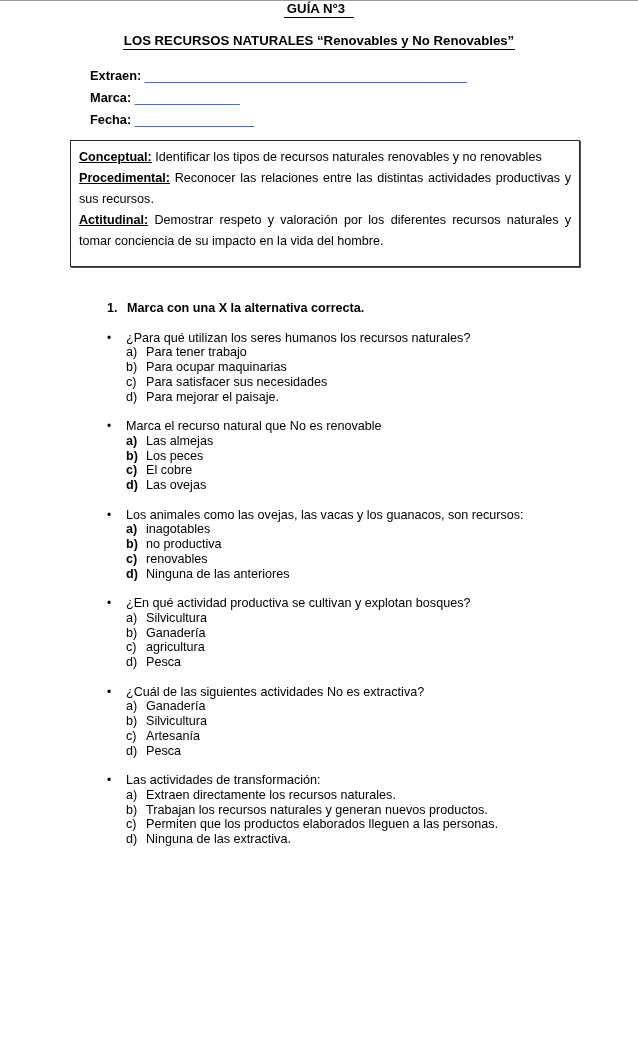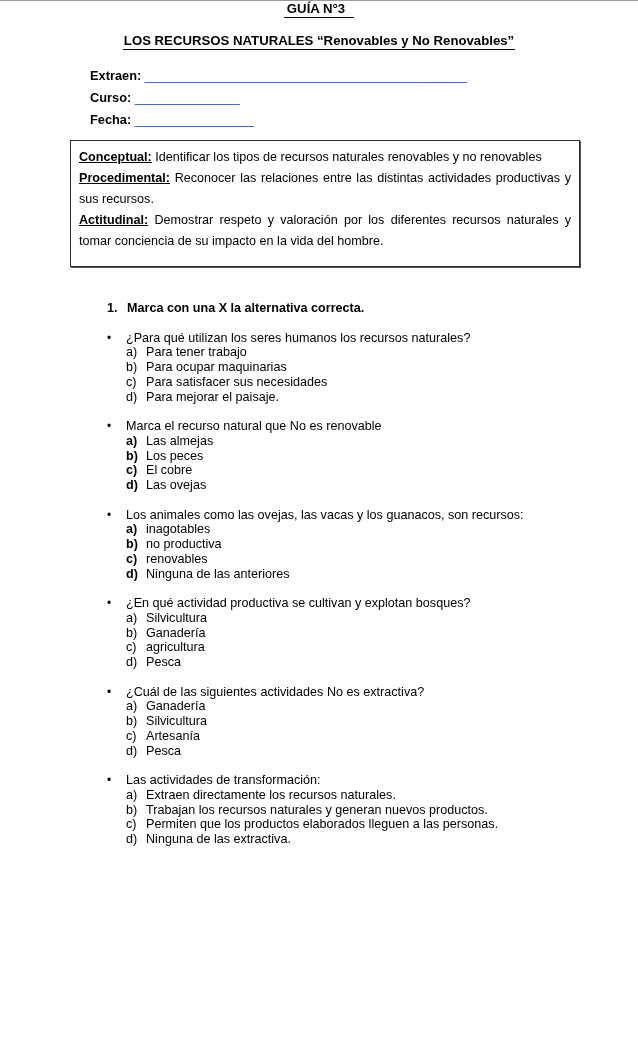--- a/index.html
+++ b/index.html
@@ -62,21 +62,21 @@
     <div>
       <span class="guide-num">GUÍA N°3</span>
     </div>
     <div class="title-line">
       <span class="doc-title">LOS RECURSOS NATURALES “Renovables y No Renovables”</span>
     </div>
   </div>
 
   <div class="fields" id="fields">
       <div class="field-row"><span class="field-label">Extraen:</span> <span class="field-line">______________________________________________</span></div>
-      <div class="field-row"><span class="field-label">Curso:</span> <span class="field-line">_______________</span></div>
+      <div class="field-row"><span class="field-label">Marca:</span> <span class="field-line">_______________</span></div>
       <div class="field-row"><span class="field-label">Fecha:</span> <span class="field-line">_________________</span></div>
     </div>
 
   <div class="obj-box">
     <div id="obj-items">
         <div class="obj-item"><span class="obj-label">Conceptual:</span> <span>Identificar los tipos de recursos naturales renovables y no renovables</span></div>
         <div class="obj-item justify"><span class="obj-label">Procedimental:</span> <span>Reconocer las relaciones entre las distintas actividades productivas y sus recursos.</span></div>
         <div class="obj-item justify"><span class="obj-label">Actitudinal:</span> <span>Demostrar respeto y valoración por los diferentes recursos naturales y tomar conciencia de su impacto en la vida del hombre.</span></div>
       </div>
   </div>

